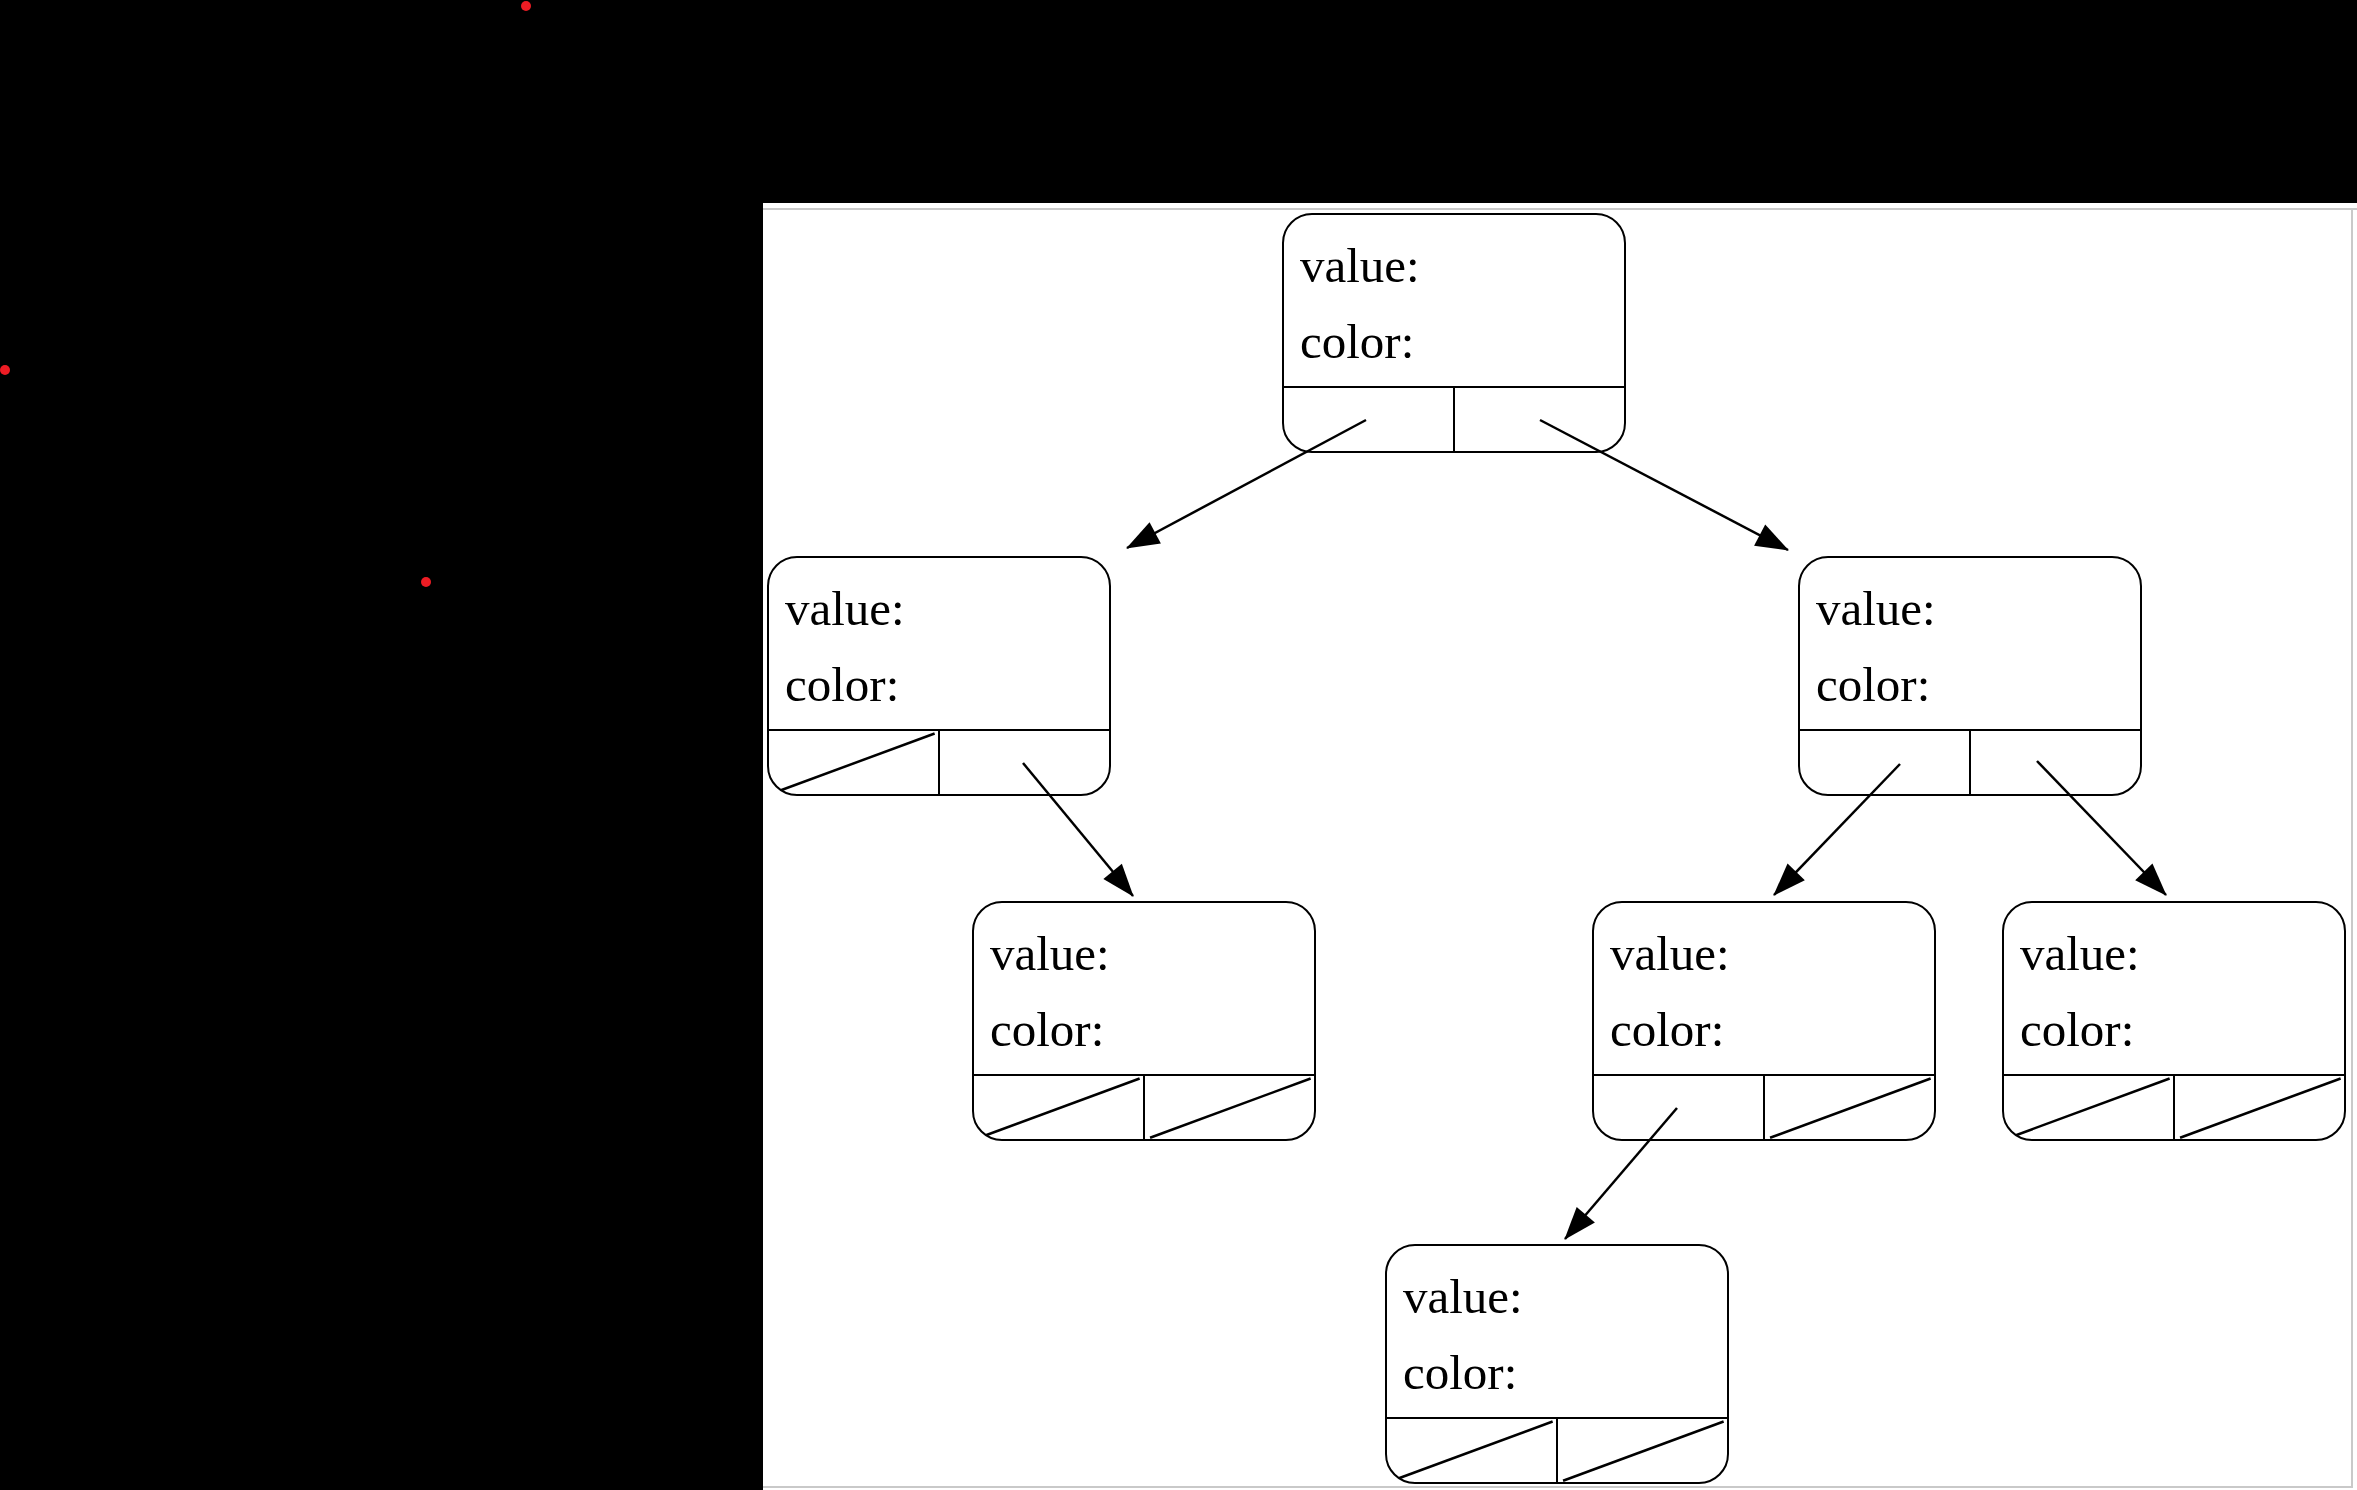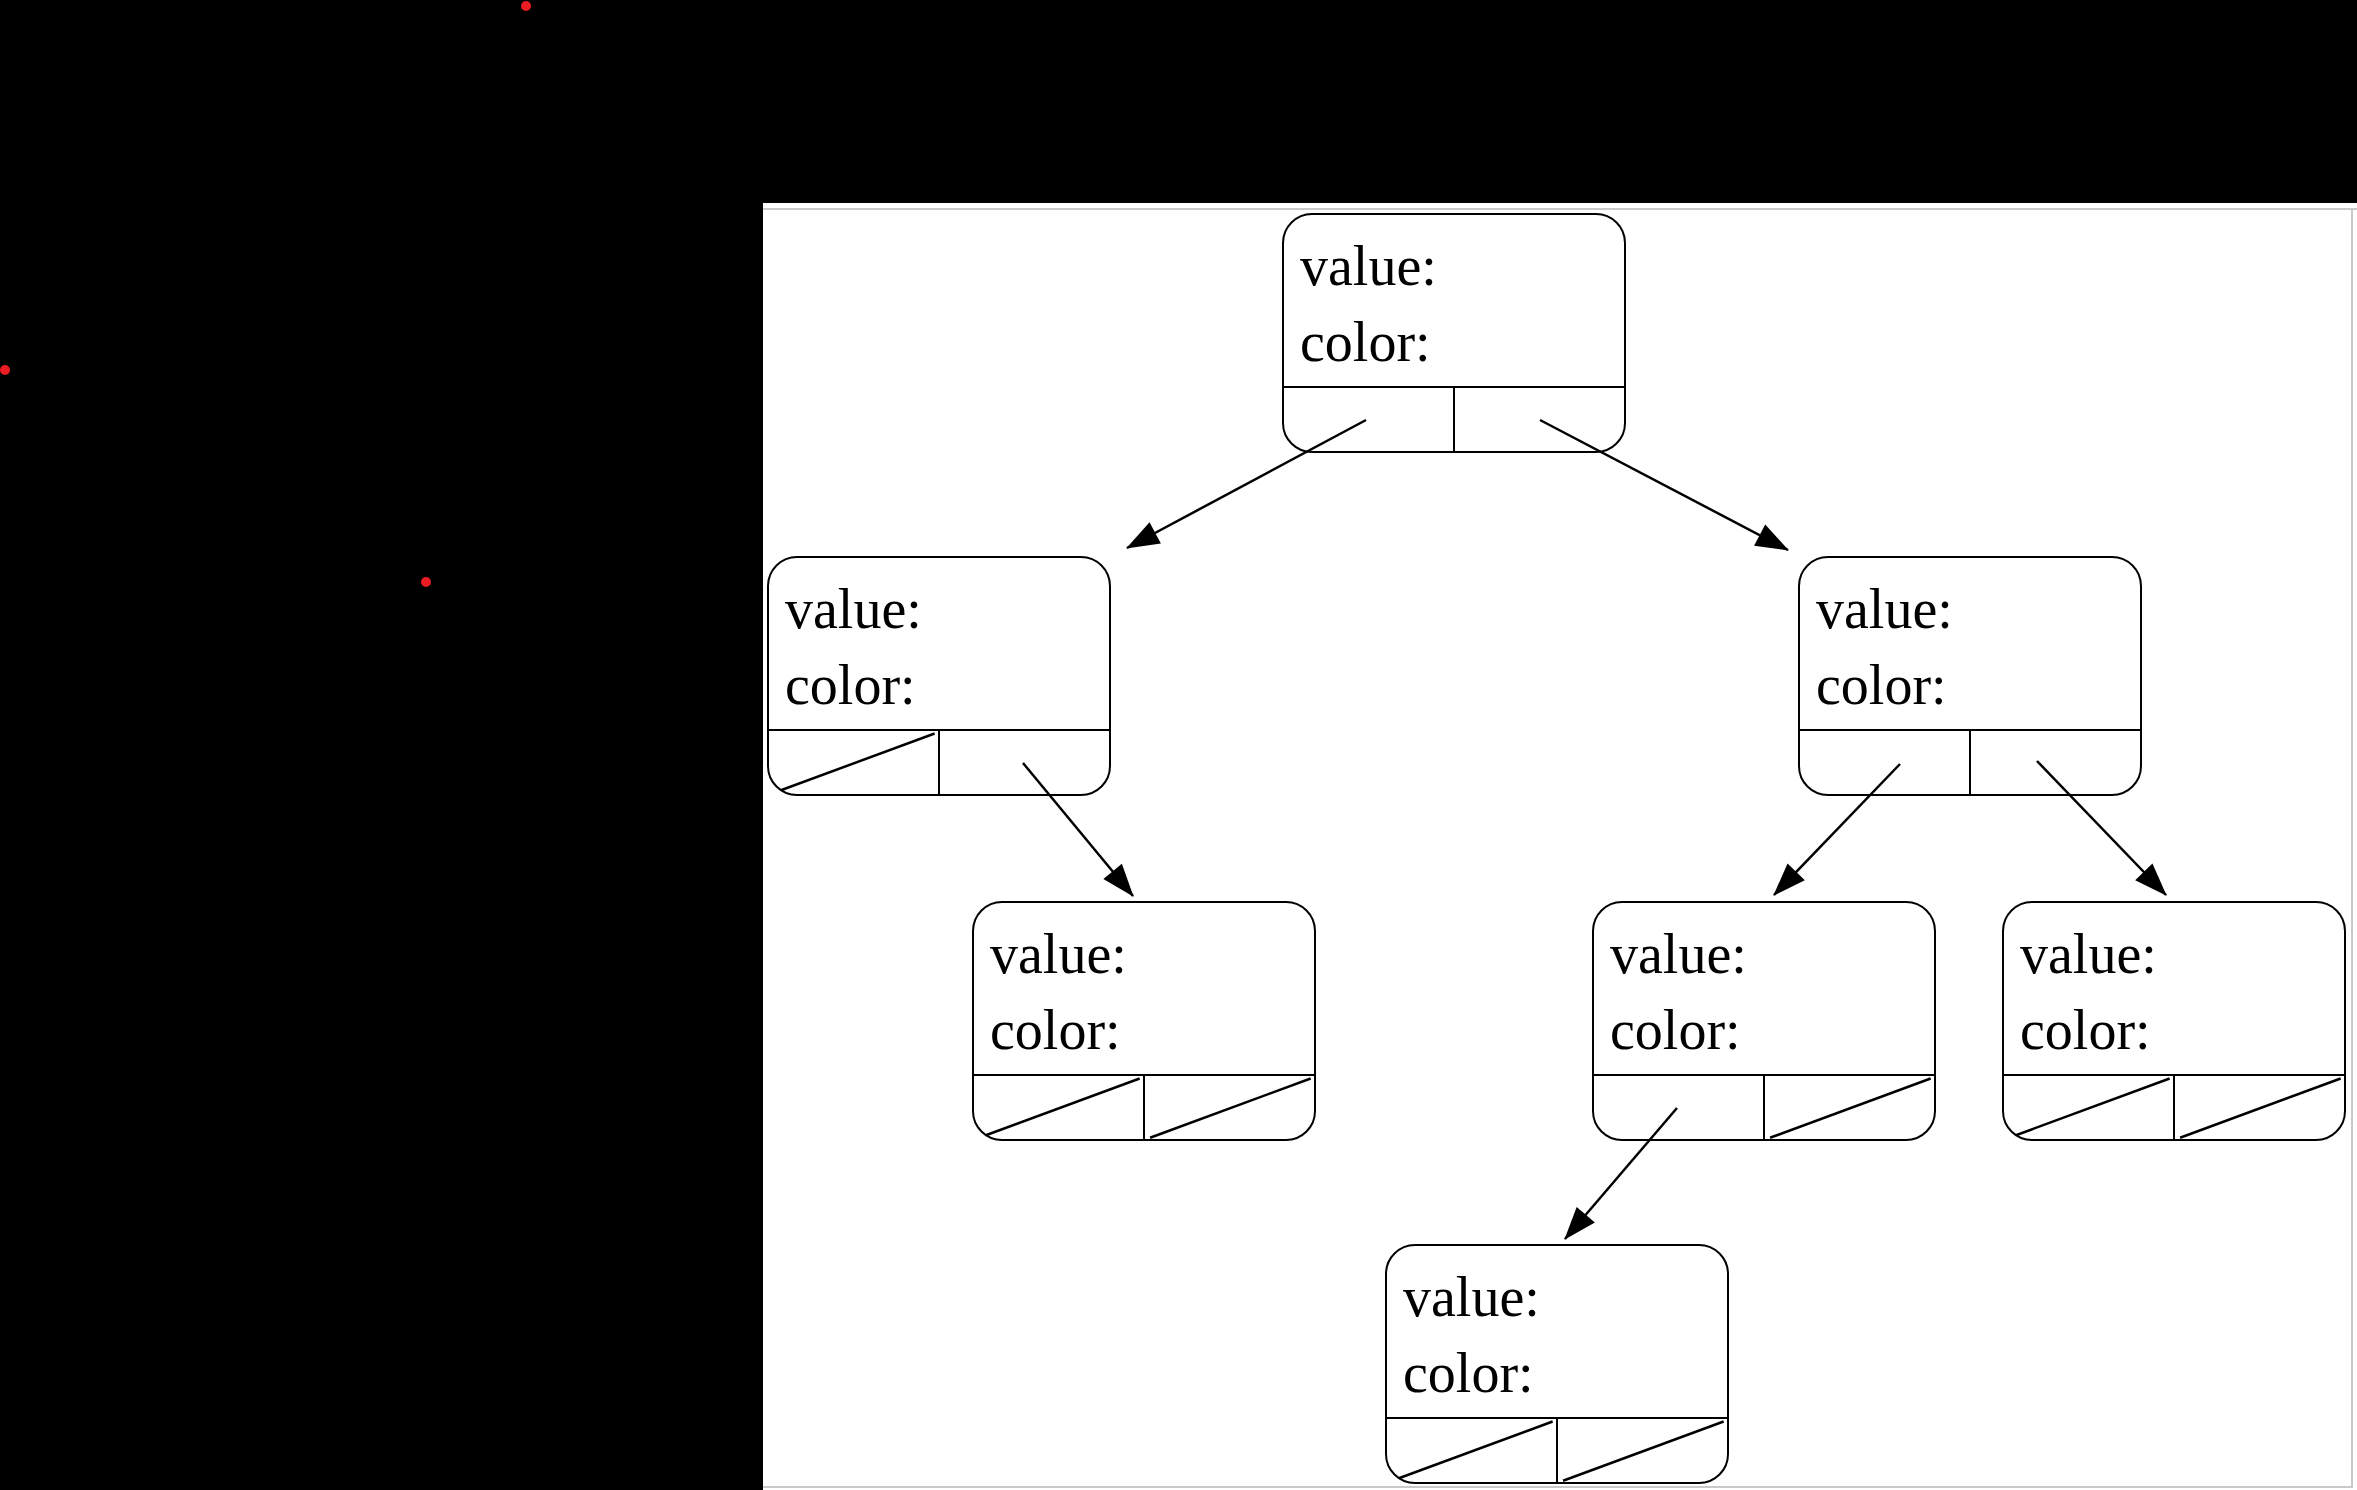--- a/index.html
+++ b/index.html
@@ -57,21 +57,21 @@
   .node-left        { left: 767px;  top: 556px; }
   .node-right       { left: 1798px; top: 556px; }
   .node-left-right  { left: 972px;  top: 901px; }
   .node-right-left  { left: 1592px; top: 901px; }
   .node-right-right { left: 2002px; top: 901px; }
   .node-bottom      { left: 1385px; top: 1244px; }
 
   .fields {
     flex: 1 1 auto;
     padding: 13px 0 16px 16px;
-    font-size: 56px;
+    font-size: 49px;
     line-height: 76px;
     color: #000000;
     overflow: hidden;
   }
   .cells {
     height: 63px;
     flex: 0 0 63px;
     border-top: 2.5px solid #000000;
     display: flex;
   }

